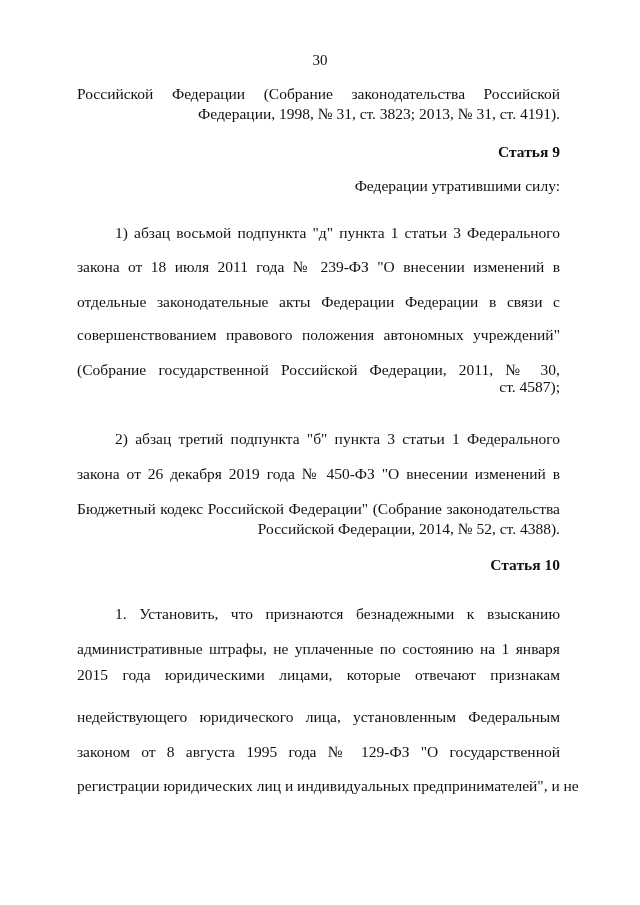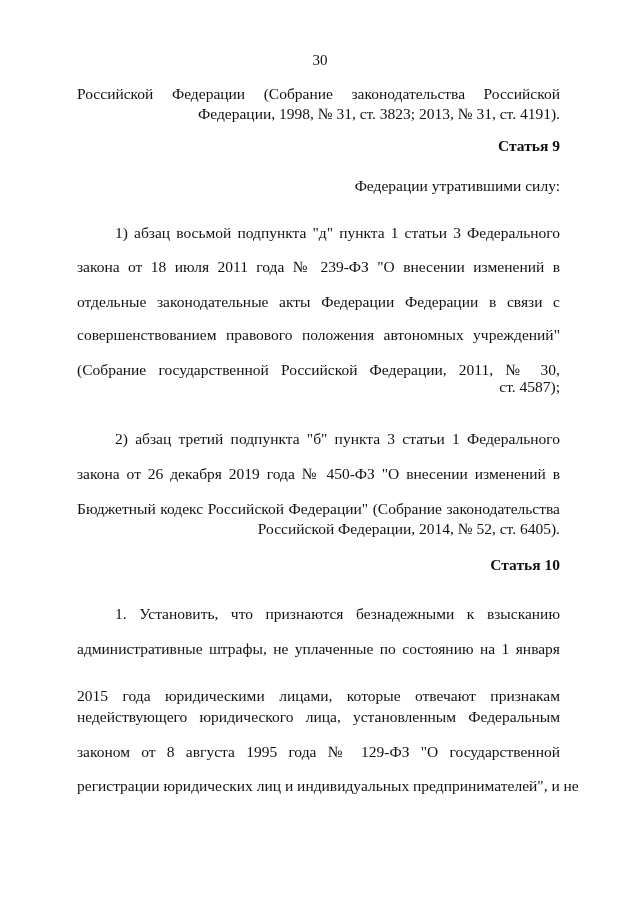--- a/index.html
+++ b/index.html
@@ -24,44 +24,44 @@
 
 <div class="page">
   <div class="pagenum">30</div>
 
   <div>
     <div class="line just" style="top:69px">Российской Федерации (Собрание законодательства Российской</div>
     <div class="line" style="top:104px">Федерации, 1998, № 31, ст. 3823; 2013, № 31, ст. 4191).</div>
   </div>
 
   <div>
-    <div class="line indent bold" style="top:136px">Статья 9</div>
+    <div class="line indent bold" style="top:142px">Статья 9</div>
     <div class="line indent" style="top:176px">Федерации утратившими силу:</div>
 
     <div>
       <div class="line indent just" style="top:208px">1)  абзац восьмой подпункта "д" пункта 1 статьи 3 Федерального</div>
       <div class="line just" style="top:242px">закона от 18 июля 2011 года № 239-ФЗ "О  внесении изменений в</div>
       <div class="line just" style="top:277px">отдельные законодательные акты Федерации Федерации в связи с</div>
       <div class="line just" style="top:310px">совершенствованием правового положения автономных учреждений"</div>
       <div class="line just" style="top:345px">(Собрание государственной Российской Федерации, 2011, № 30,</div>
       <div class="line" style="top:377px">ст. 4587);</div>
     </div>
 
     <div>
       <div class="line indent just" style="top:414px">2)  абзац третий подпункта "б" пункта 3 статьи 1 Федерального</div>
       <div class="line just" style="top:449px">закона от 26 декабря 2019 года № 450-ФЗ "О внесении изменений в</div>
       <div class="line just" style="top:484px">Бюджетный кодекс Российской Федерации" (Собрание законодательства</div>
-      <div class="line" style="top:519px">Российской Федерации, 2014, № 52, ст. 6405).</div>
+      <div class="line" style="top:519px">Российской Федерации, 2014, № 52, ст. 4388).</div>
     </div>
   </div>
 
   <div>
     <div class="line indent bold" style="top:555px">Статья 10</div>
     <div>
       <div class="line indent just" style="top:589px">1. Установить, что признаются безнадежными к взысканию</div>
       <div class="line just" style="top:624px">административные штрафы, не уплаченные по состоянию на 1 января</div>
-      <div class="line just" style="top:671px">2015 года юридическими лицами, которые отвечают признакам</div>
+      <div class="line just" style="top:650px">2015 года юридическими лицами, которые отвечают признакам</div>
       <div class="line just" style="top:692px">недействующего юридического лица, установленным Федеральным</div>
       <div class="line just" style="top:727px">законом от 8 августа 1995 года № 129-ФЗ "О государственной</div>
       <div class="line just" style="top:761px">регистрации юридических лиц и индивидуальных предпринимателей", и не</div>
     </div>
   </div>
 </div>
 
 </body></html>

